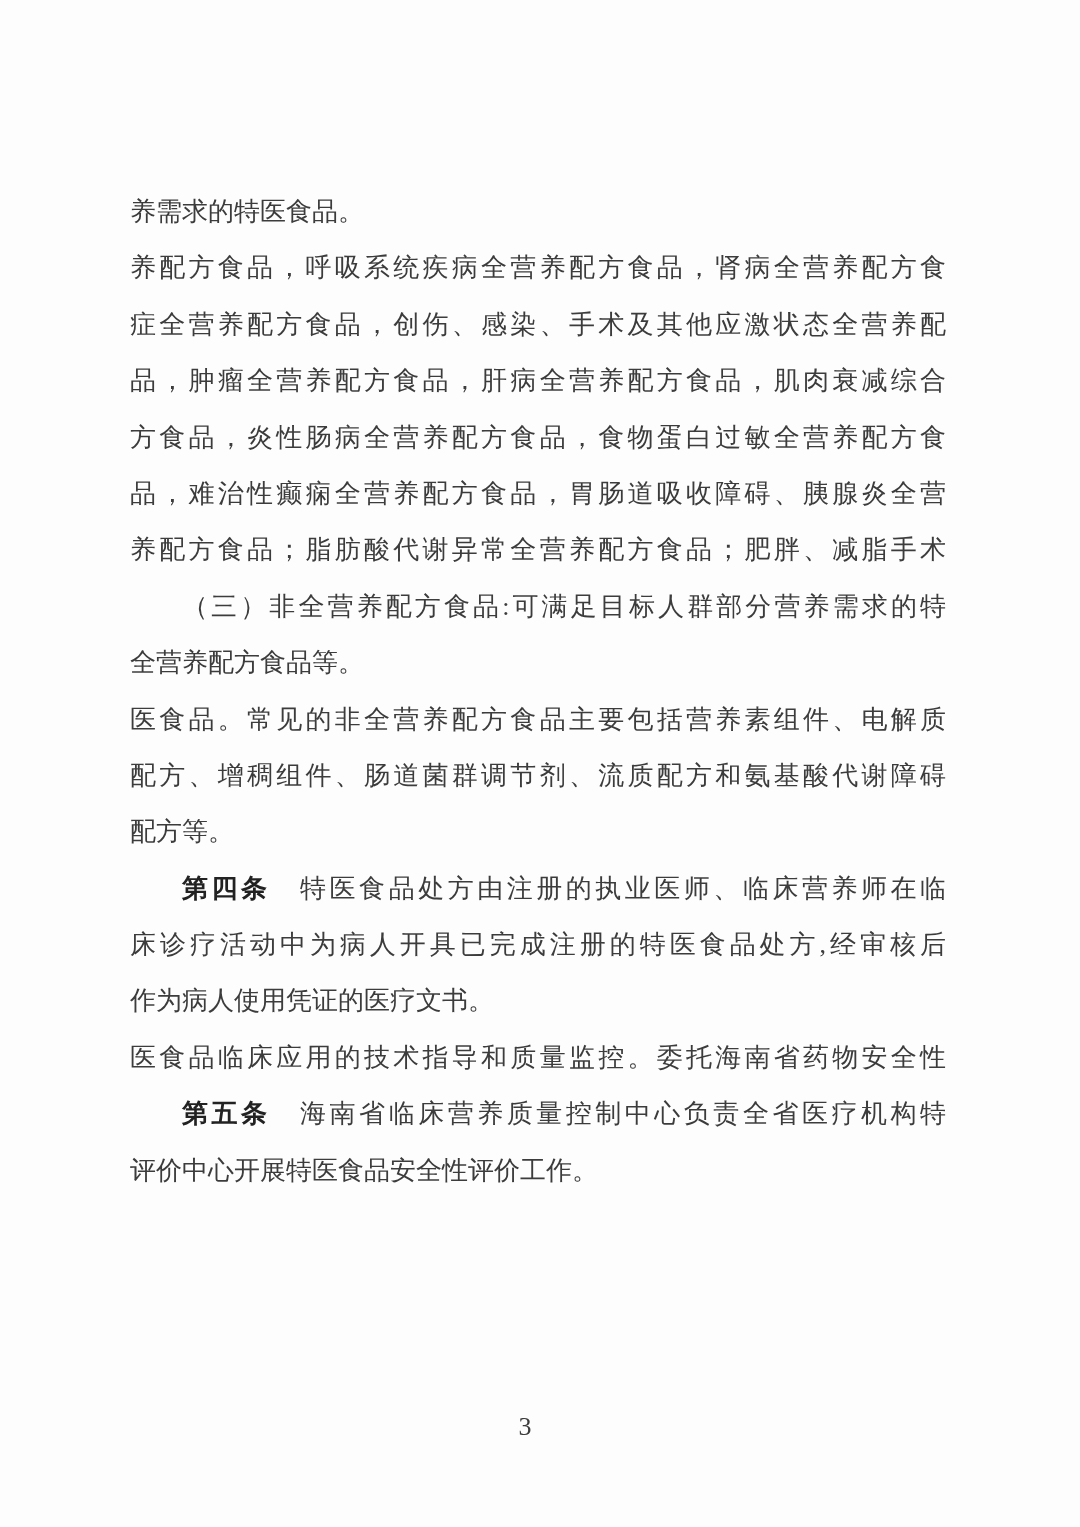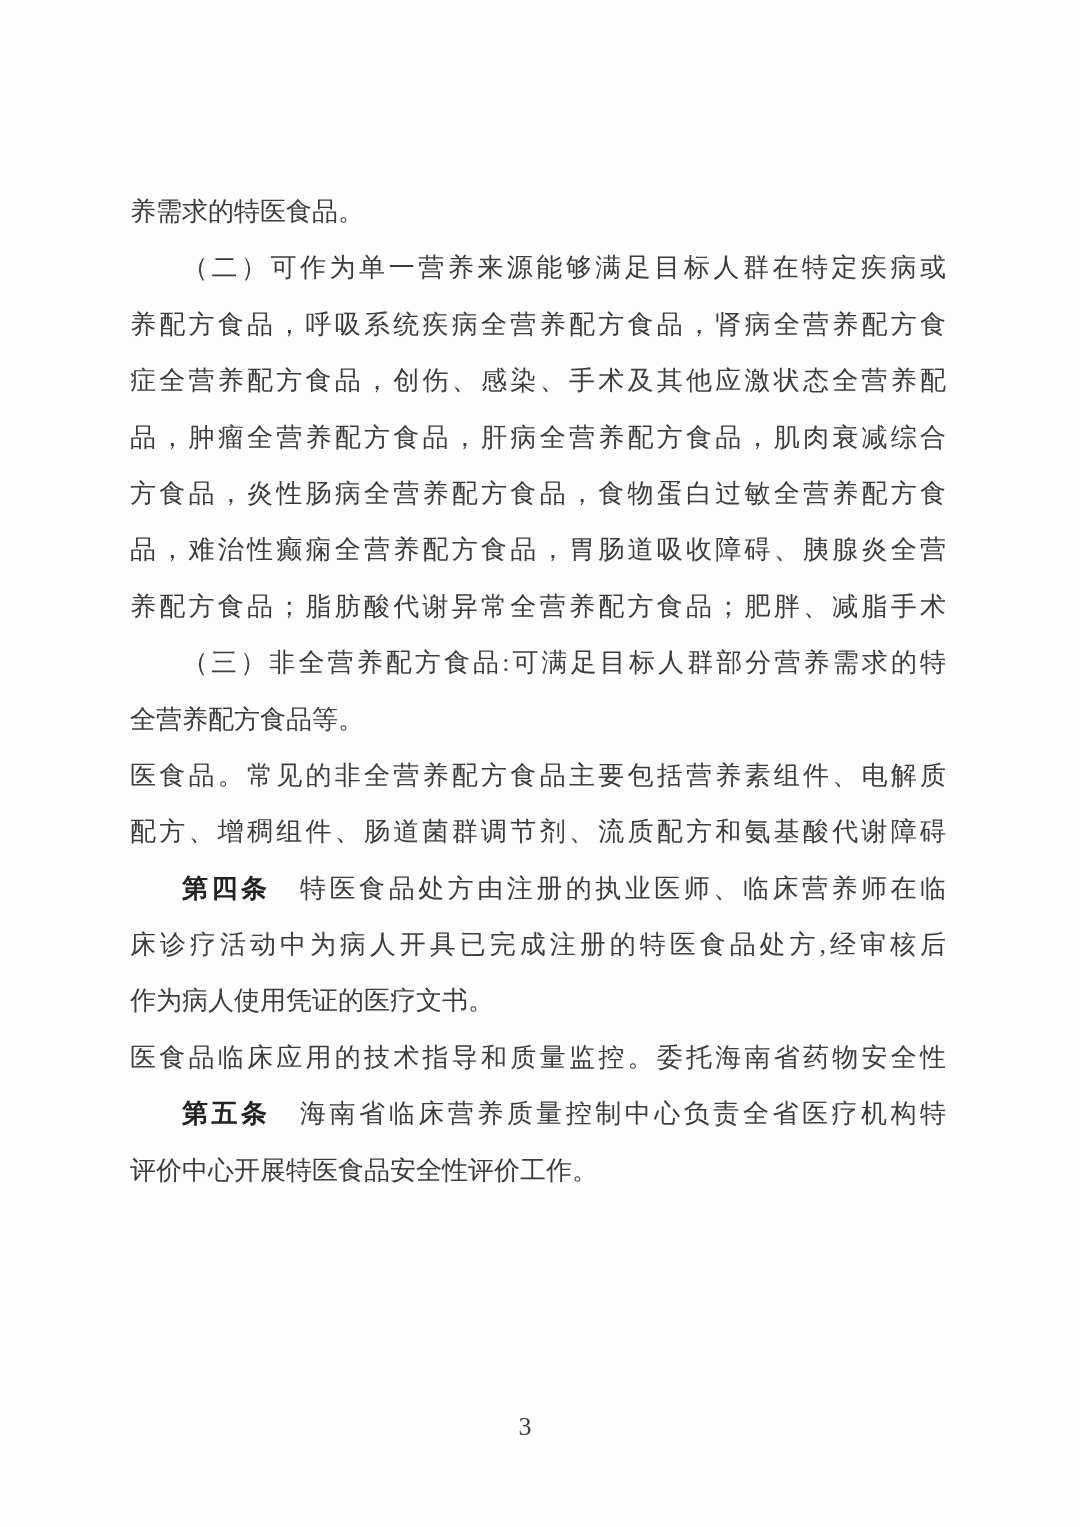--- a/index.html
+++ b/index.html
@@ -58,31 +58,31 @@
     font-size: 26px;
     color: var(--text-color, #3c3c3c);
   }
 </style>
 </head>
 <body>
 
 <div class="page">
   <div class="text-block" id="text-block">
       <div class="line"><span class="seg">养需求的特医食品。</span></div>
-      <div class="line justify indent"><span class="seg">（二）可作为单一营养来源能够满足目标人群在特定疾病或</span></div>
       <div class="line justify"><span class="seg">养配方食品，呼吸系统疾病全营养配方食品，肾病全营养配方食</span></div>
       <div class="line justify"><span class="seg">症全营养配方食品，创伤、感染、手术及其他应激状态全营养配</span></div>
       <div class="line justify"><span class="seg">品，肿瘤全营养配方食品，肝病全营养配方食品，肌肉衰减综合</span></div>
       <div class="line justify"><span class="seg">方食品，炎性肠病全营养配方食品，食物蛋白过敏全营养配方食</span></div>
       <div class="line justify"><span class="seg">品，难治性癫痫全营养配方食品，胃肠道吸收障碍、胰腺炎全营</span></div>
       <div class="line justify"><span class="seg">养配方食品；脂肪酸代谢异常全营养配方食品；肥胖、减脂手术</span></div>
       <div class="line justify indent"><span class="seg">（三）非全营养配方食品:可满足目标人群部分营养需求的特</span></div>
       <div class="line"><span class="seg">全营养配方食品等。</span></div>
       <div class="line justify"><span class="seg">医食品。常见的非全营养配方食品主要包括营养素组件、电解质</span></div>
       <div class="line justify"><span class="seg">配方、增稠组件、肠道菌群调节剂、流质配方和氨基酸代谢障碍</span></div>
+      <div class="line"><span class="seg">配方等。</span></div>
       <div class="line justify indent"><span class="seg-bold">第四条</span><span class="seg">　特医食品处方由注册的执业医师、临床营养师在临</span></div>
       <div class="line justify"><span class="seg">床诊疗活动中为病人开具已完成注册的特医食品处方,经审核后</span></div>
       <div class="line"><span class="seg">作为病人使用凭证的医疗文书。</span></div>
       <div class="line justify"><span class="seg">医食品临床应用的技术指导和质量监控。委托海南省药物安全性</span></div>
       <div class="line justify indent"><span class="seg-bold">第五条</span><span class="seg">　海南省临床营养质量控制中心负责全省医疗机构特</span></div>
       <div class="line"><span class="seg">评价中心开展特医食品安全性评价工作。</span></div>
     </div>
   <div class="page-number">3</div>
 </div>
 

